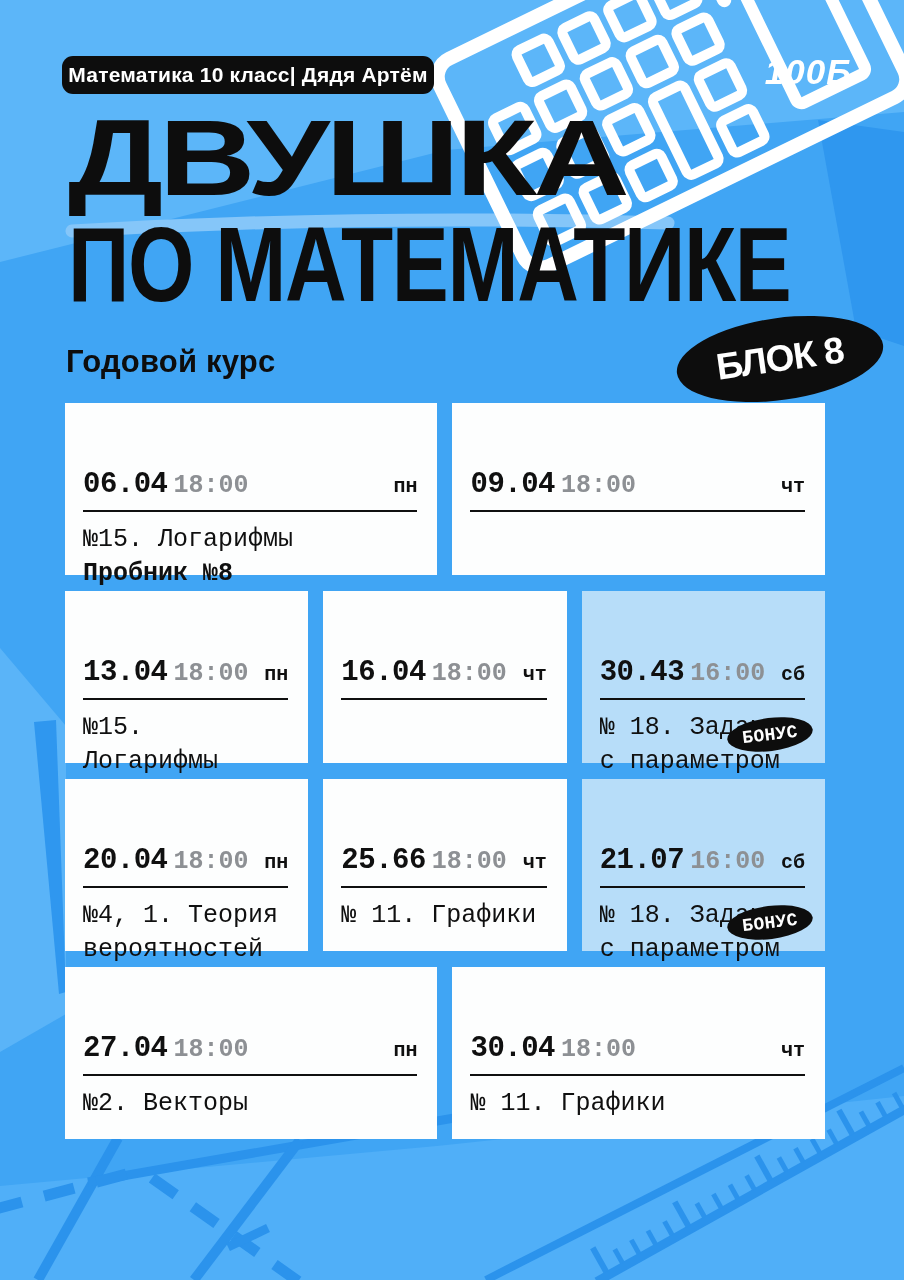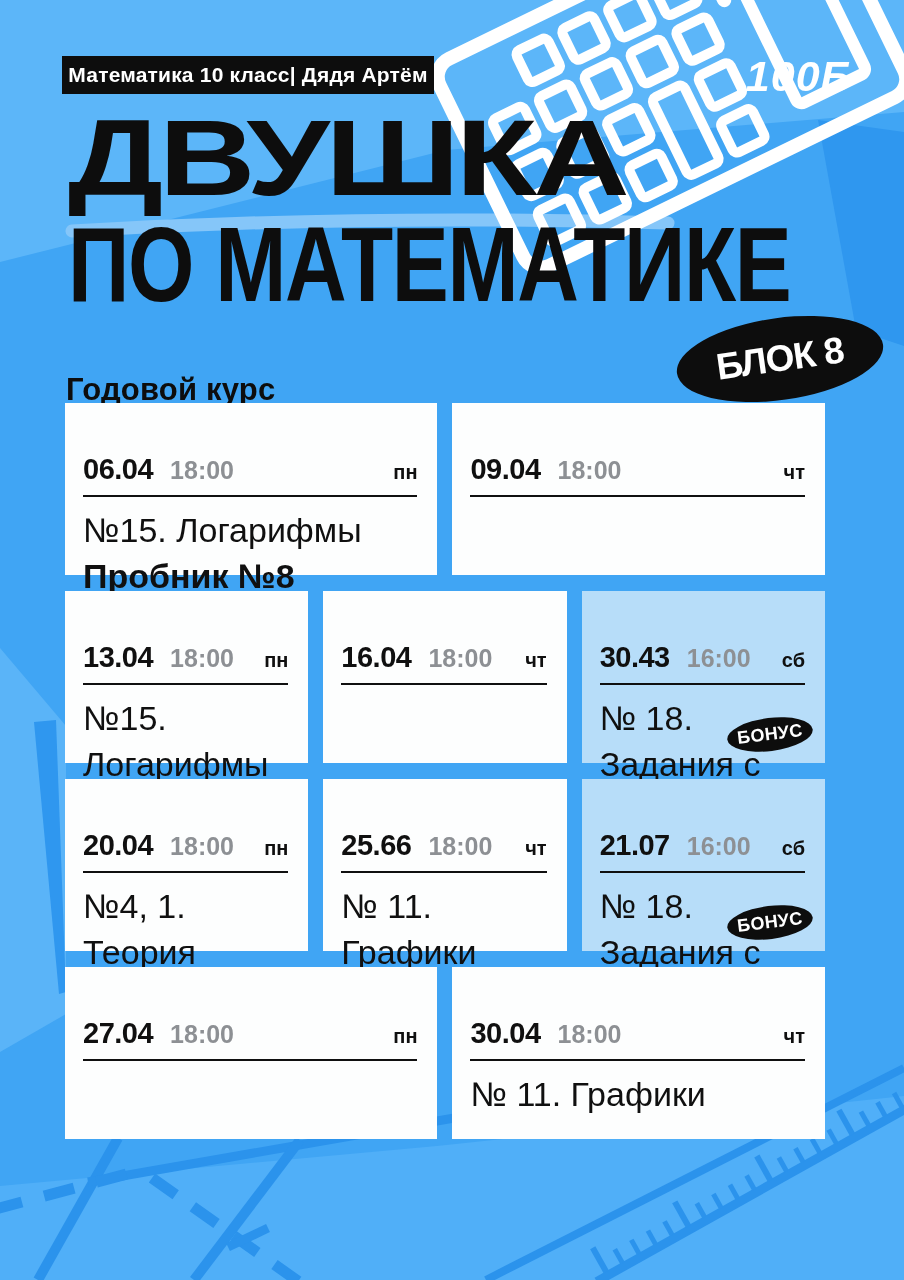--- a/index.html
+++ b/index.html
@@ -8,64 +8,64 @@
     background:#40a5f4;
     font-family:"Liberation Sans", sans-serif;
     -webkit-font-smoothing:antialiased;
   }
   .bg-layer{position:absolute;inset:0;z-index:0;}
   .content{position:absolute;inset:0;z-index:1;}
 
   .topic-badge{
     position:absolute;left:62px;top:56px;width:372px;height:38px;
     background:#0d0d0d;color:#fff;display:flex;align-items:center;justify-content:center;
-    font-size:21px;font-weight:700;letter-spacing:.2px;white-space:nowrap;
+    font-size:21px;font-weight:700;letter-spacing:.2px;white-space:nowrap;border-radius:11px;
   }
   .logo{
     position:absolute;right:52px;top:52px;
-    color:#fff;font-size:43px;font-weight:800;font-style:italic;letter-spacing:1px;
+    color:#fff;font-size:35px;font-weight:800;font-style:italic;letter-spacing:1px;
   }
   .title-line1{
     position:absolute;left:68px;top:104px;
     font-size:131px;line-height:1;font-weight:700;color:#0d0d0d;
     letter-spacing:-4px;transform:scale(1.02,.82);transform-origin:left top;white-space:nowrap;
   }
   .title-line2{
     position:absolute;left:68px;top:212px;
     font-size:122px;line-height:1;font-weight:700;color:#0d0d0d;
     letter-spacing:-2px;transform:scale(.70,.86);transform-origin:left top;white-space:nowrap;
   }
   .course-label{
     position:absolute;left:66px;top:344px;
-    font-size:31px;font-weight:800;color:#0d0d0d;letter-spacing:.2px;margin-top:28px;
+    font-size:31px;font-weight:800;color:#0d0d0d;letter-spacing:.2px;
   }
   .block-badge{
     position:absolute;left:676px;top:318px;width:208px;height:82px;
     background:#0d0d0d;border-radius:50%;transform:rotate(-8deg);
     display:flex;align-items:center;justify-content:center;
     color:#fff;font-size:37px;font-weight:800;letter-spacing:-1px;white-space:nowrap;
   }
 
   .grid{
     position:absolute;left:65px;top:403px;width:760px;
     display:grid;grid-template-columns:repeat(6,1fr);
     column-gap:15px;row-gap:16px;grid-auto-rows:172px;
   }
   .card{
     position:relative;background:#fdfefe;grid-column:span 2;
-    padding:16px 20px 14px 18px;box-sizing:border-box;color:#101010;
+    padding:30px 20px 14px 18px;box-sizing:border-box;color:#101010;font-family:Liberation Mono, monospace;
   }
   .card.wide{grid-column:span 3;}
   .card.highlight{background:#b7ddf9;}
   .card-header{display:flex;align-items:baseline;}
   .card-date{font-size:29px;font-weight:800;letter-spacing:-.5px;}
-  .card-time{font-size:25px;font-weight:700;color:#8d9094;margin-left:17px;}
+  .card-time{font-size:25px;font-weight:700;color:#8d9094;margin-left:6px;}
   .card-day{font-size:20px;font-weight:800;margin-left:auto;margin-top:42px;}
   .card-divider{border-bottom:2.5px solid #101010;margin-top:9px;}
-  .card-topic{margin-top:11px;font-size:34px;line-height:1.34;font-weight:400;}
+  .card-topic{margin-top:11px;font-size:25px;line-height:1.34;font-weight:400;}
   .topic-line.bold{font-weight:700;}
   .bonus-badge{
     position:absolute;right:12px;bottom:12px;width:86px;height:33px;
     background:#0d0d0d;border-radius:50%;transform:rotate(-7deg);
     display:flex;align-items:center;justify-content:center;
     color:#fff;font-size:18px;font-weight:800;letter-spacing:.3px;
   }
 </style>
 </head>
 <body>
@@ -246,20 +246,23 @@
           </div>
   <div class="bonus-badge">БОНУС</div>
         </div>
         <div class="card wide">
     <div class="card-header">
       <span class="card-date">27.04</span>
       <span class="card-time">18:00</span>
       <span class="card-day">пн</span>
     </div>
     <div class="card-divider"></div>
+    <div class="card-topic">
+            <div class="topic-line">№2. Векторы</div>
+          </div>
   </div>
         <div class="card wide">
     <div class="card-header">
       <span class="card-date">30.04</span>
       <span class="card-time">18:00</span>
       <span class="card-day">чт</span>
     </div>
     <div class="card-divider"></div>
     <div class="card-topic">
             <div class="topic-line">№ 11. Графики</div>

